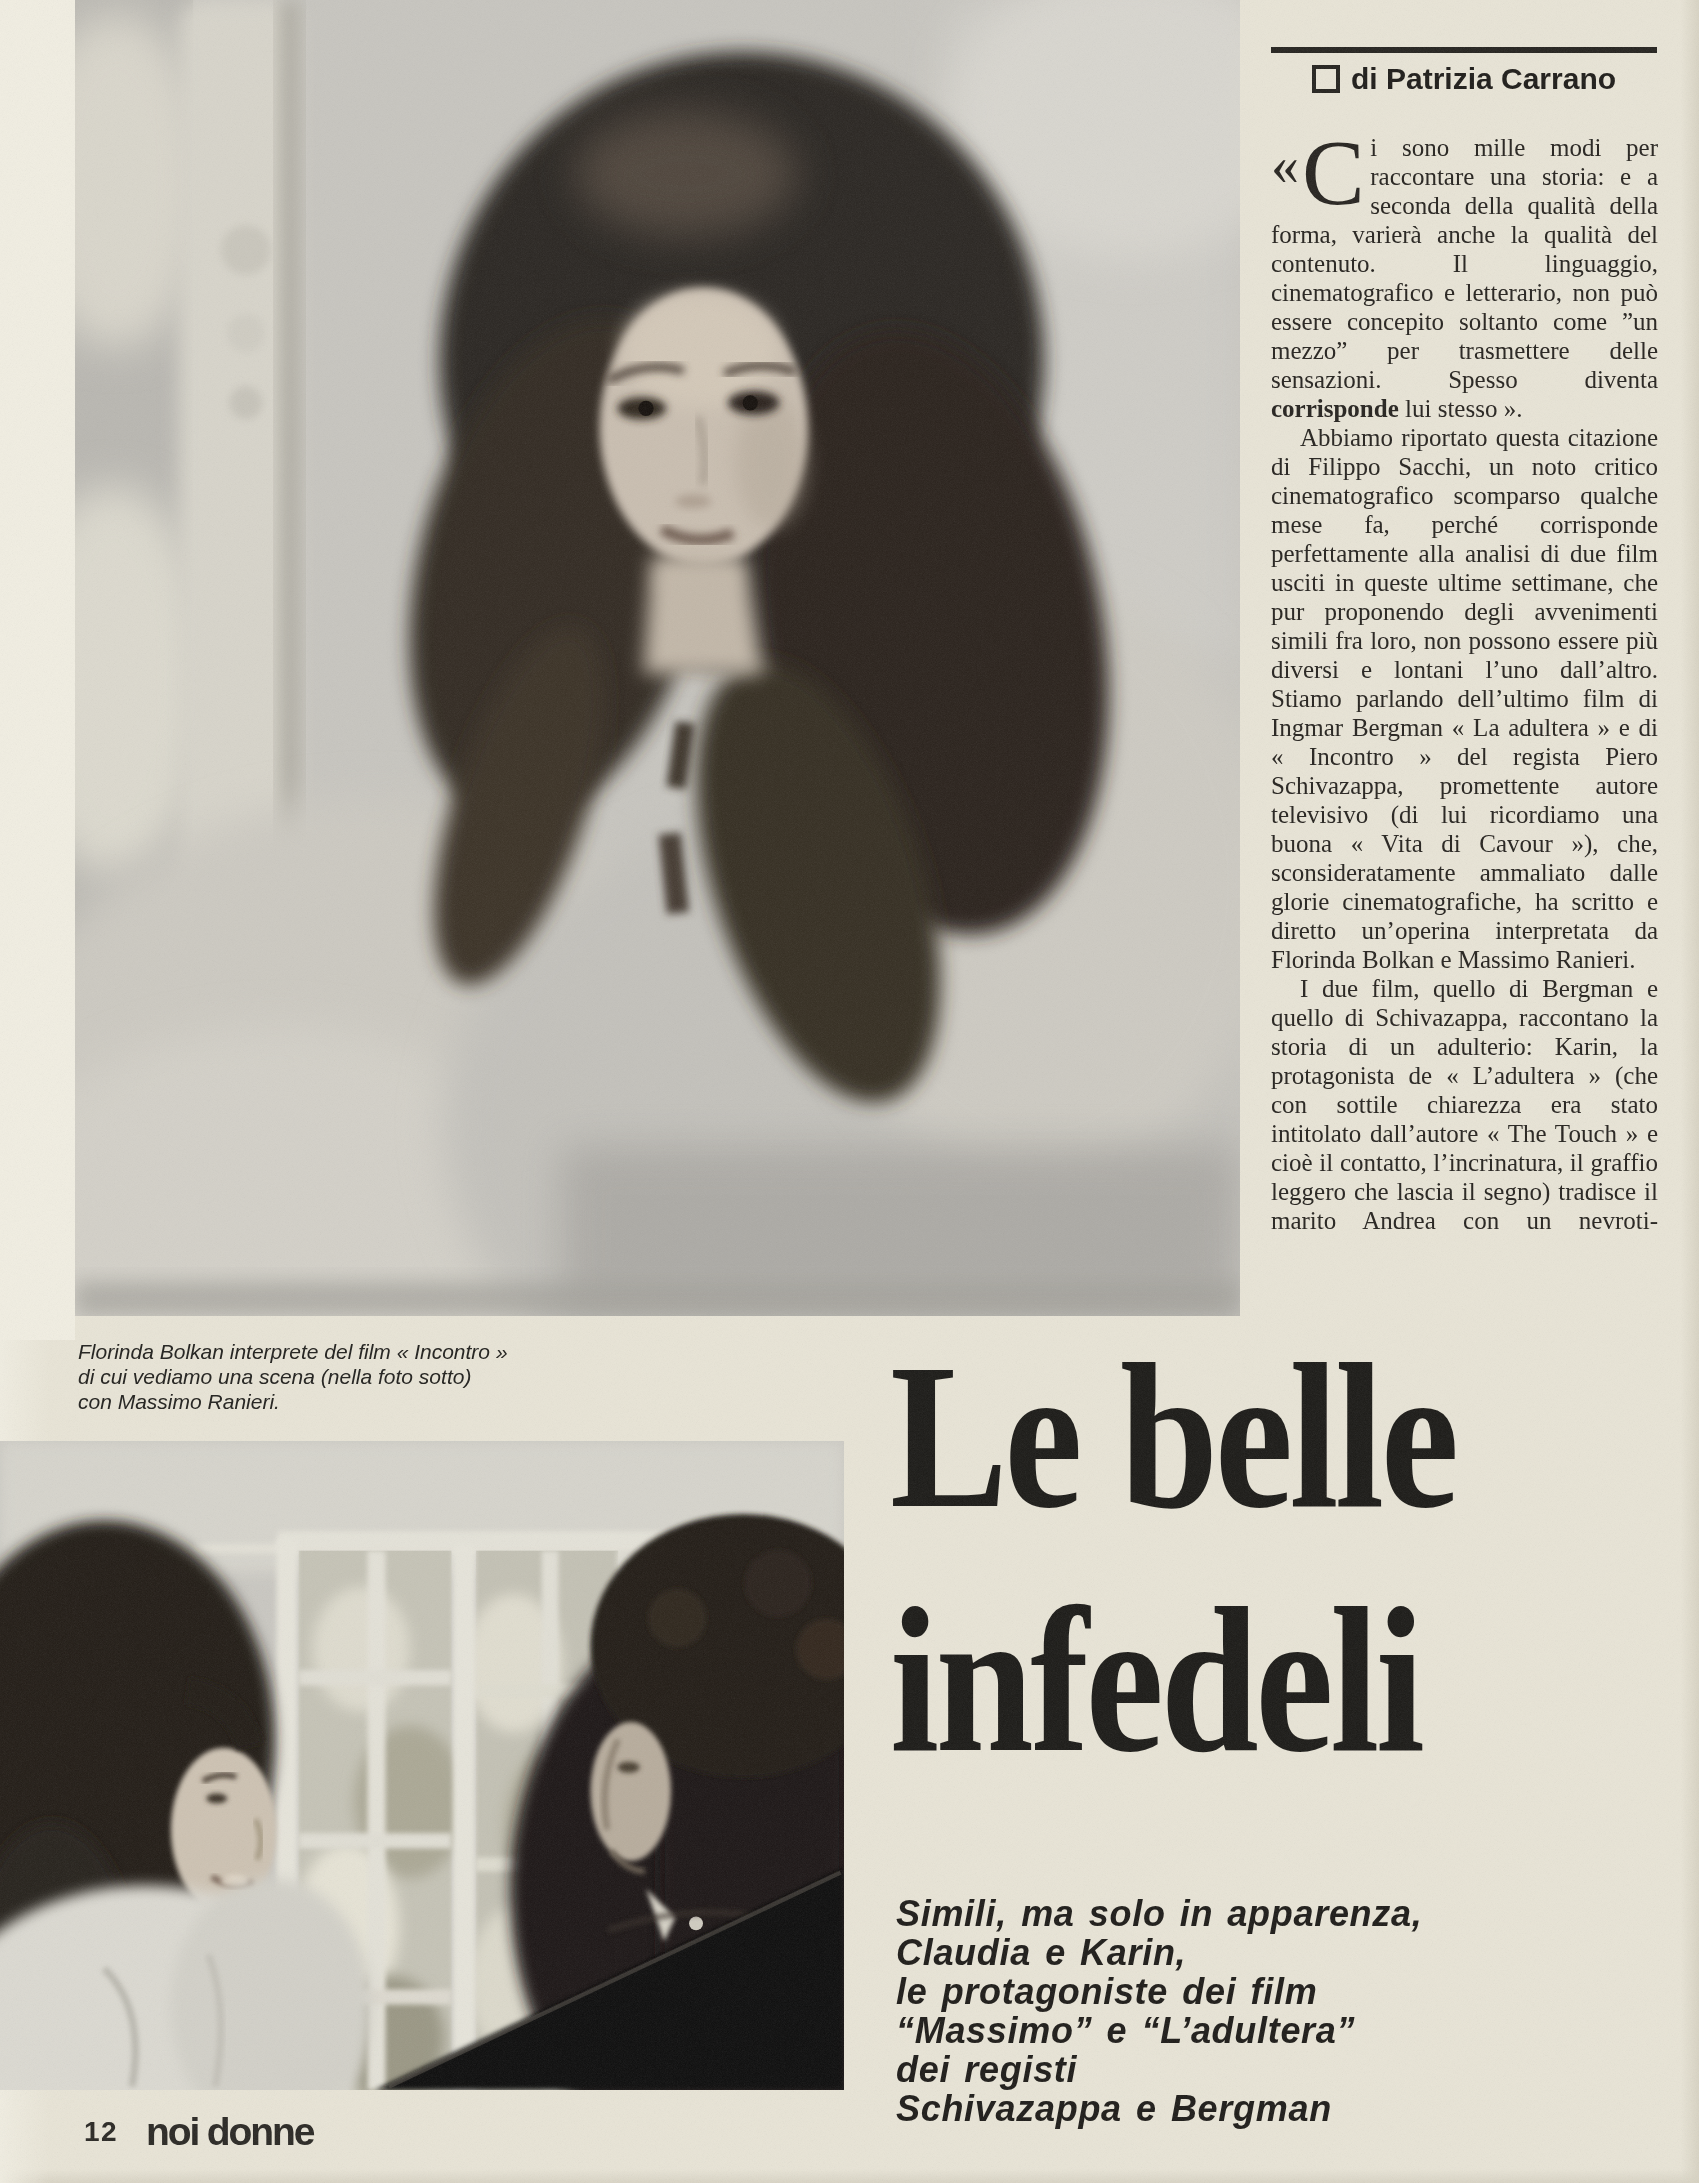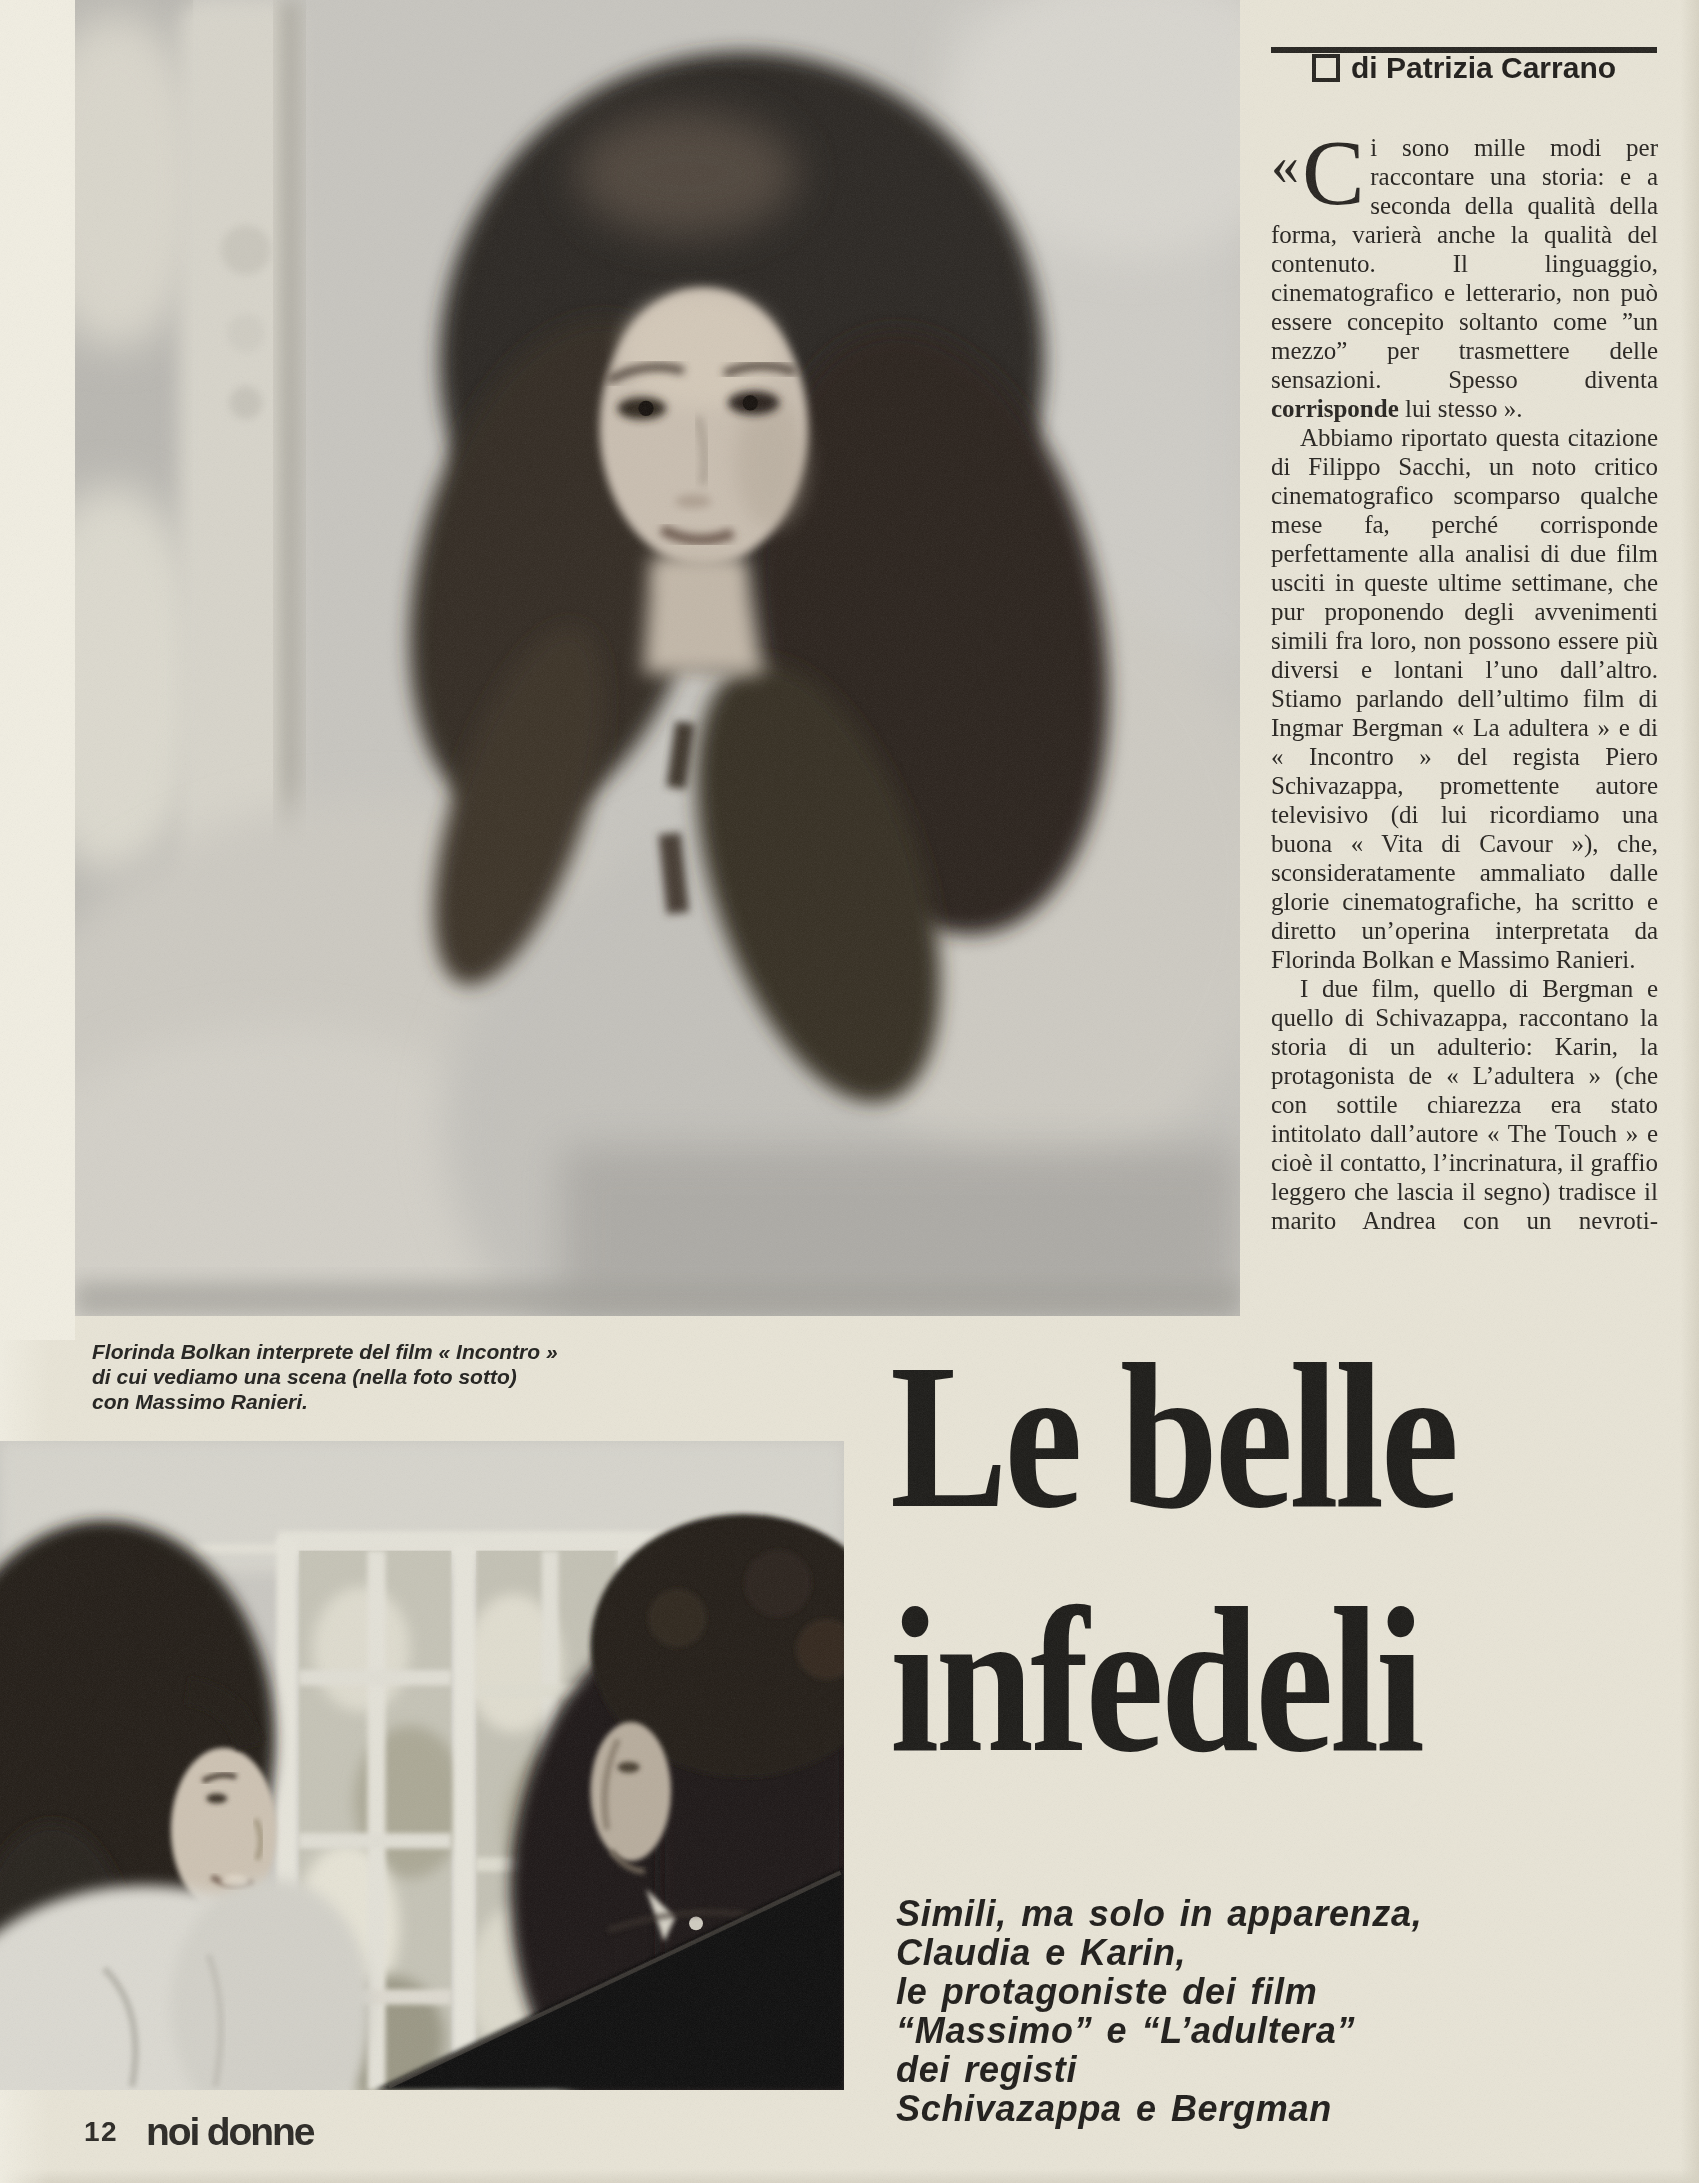--- a/index.html
+++ b/index.html
@@ -13,27 +13,27 @@
     font-family:"Liberation Serif",serif;color:#26231f;
   }
   .margin-strip{position:absolute;left:0;top:0;width:75px;height:1340px;background:#f1eee2;}
   .photo{position:absolute;overflow:hidden;background:#c7c5bf;}
   .photo svg{display:block;width:100%;height:100%;}
   .photo-top{left:75px;top:0;width:1165px;height:1316px;}
   .photo-bottom{left:0;top:1441px;width:844px;height:649px;}
 
   .caption{
     position:absolute;left:78px;top:1339px;width:514px;
-    font-family:"Liberation Sans",sans-serif;font-style:italic;font-weight:bold;
-    font-size:21px;line-height:25px;color:#21201d;margin-left:14px;
+    font-family:"Liberation Sans",sans-serif;font-style:italic;font-weight:normal;
+    font-size:21px;line-height:25px;color:#21201d;
   }
 
   .byline{position:absolute;left:1271px;top:47px;width:386px;}
   .byline-rule{height:5.6px;background:#25231f;}
-  .byline-row{display:flex;justify-content:center;align-items:center;gap:11px;}
+  .byline-row{margin-top:11px;display:flex;justify-content:center;align-items:center;gap:11px;}
   .byline-square{width:28px;height:28px;border:4.9px solid #25231f;box-sizing:border-box;flex:0 0 auto;}
   .byline-label{font-family:"Liberation Sans",sans-serif;font-weight:bold;font-size:30px;line-height:1;color:#1e1c19;white-space:nowrap;}
 
   .article{
     position:absolute;left:1271px;top:133px;width:387px;
     font-size:25px;line-height:29px;text-align:justify;color:#26231f;
   }
   .article p{margin:0;}
   .article p.indented{text-indent:29px;}
   .article p.justify-last{text-align-last:justify;}

